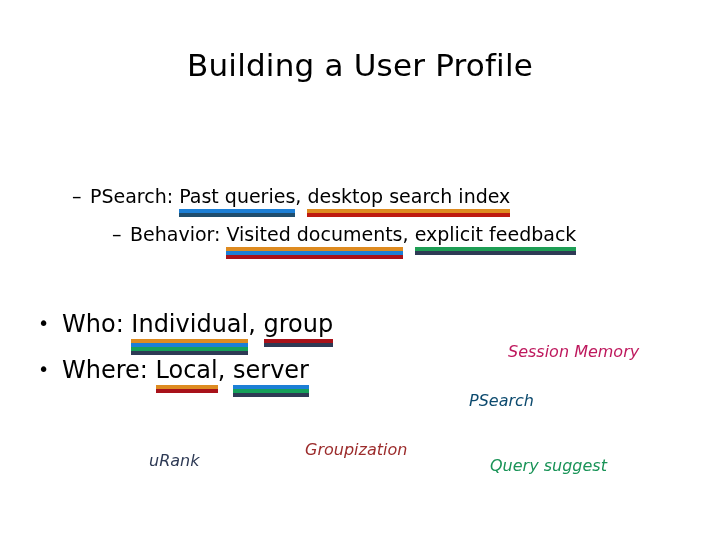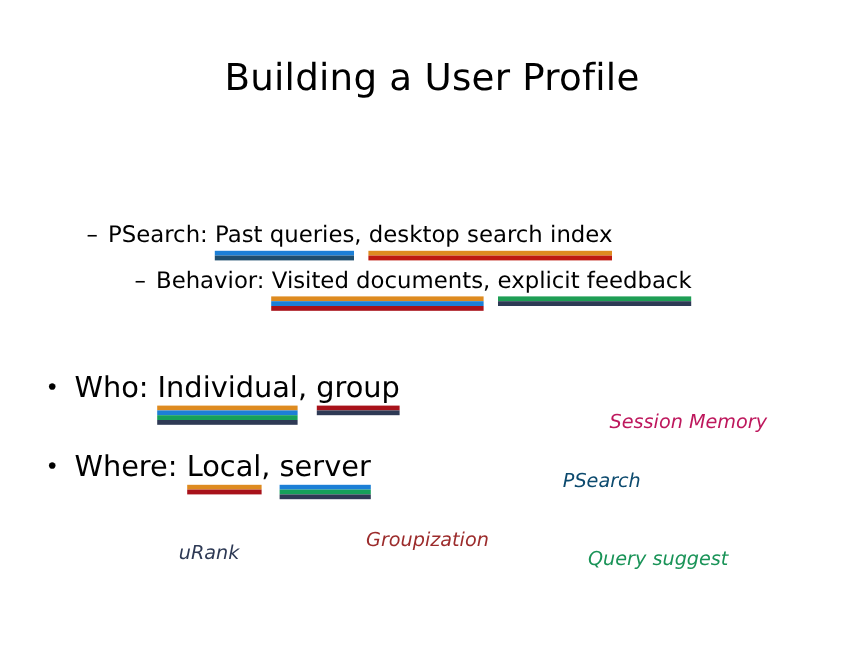--- a/index.html
+++ b/index.html
@@ -154,21 +154,21 @@
       </span>
     </span><span>, </span><span class="u">
       <span>group</span>
       <span class="bars">
         <i class="c-darkred"></i>
         <i class="c-darknavy"></i>
       </span>
     </span>
   </div>
 
-  <div class="lvl1" style="left:38px; top:354px;margin-top:20px;">
+  <div class="lvl1" style="left:38px; top:354px;">
     <span class="bullet">•</span><span>Where: </span><span class="u">
       <span>Local</span>
       <span class="bars">
         <i class="c-orange"></i>
         <i class="c-darkred"></i>
       </span>
     </span><span>, </span><span class="u">
       <span>server</span>
       <span class="bars">
         <i class="c-blue"></i>

